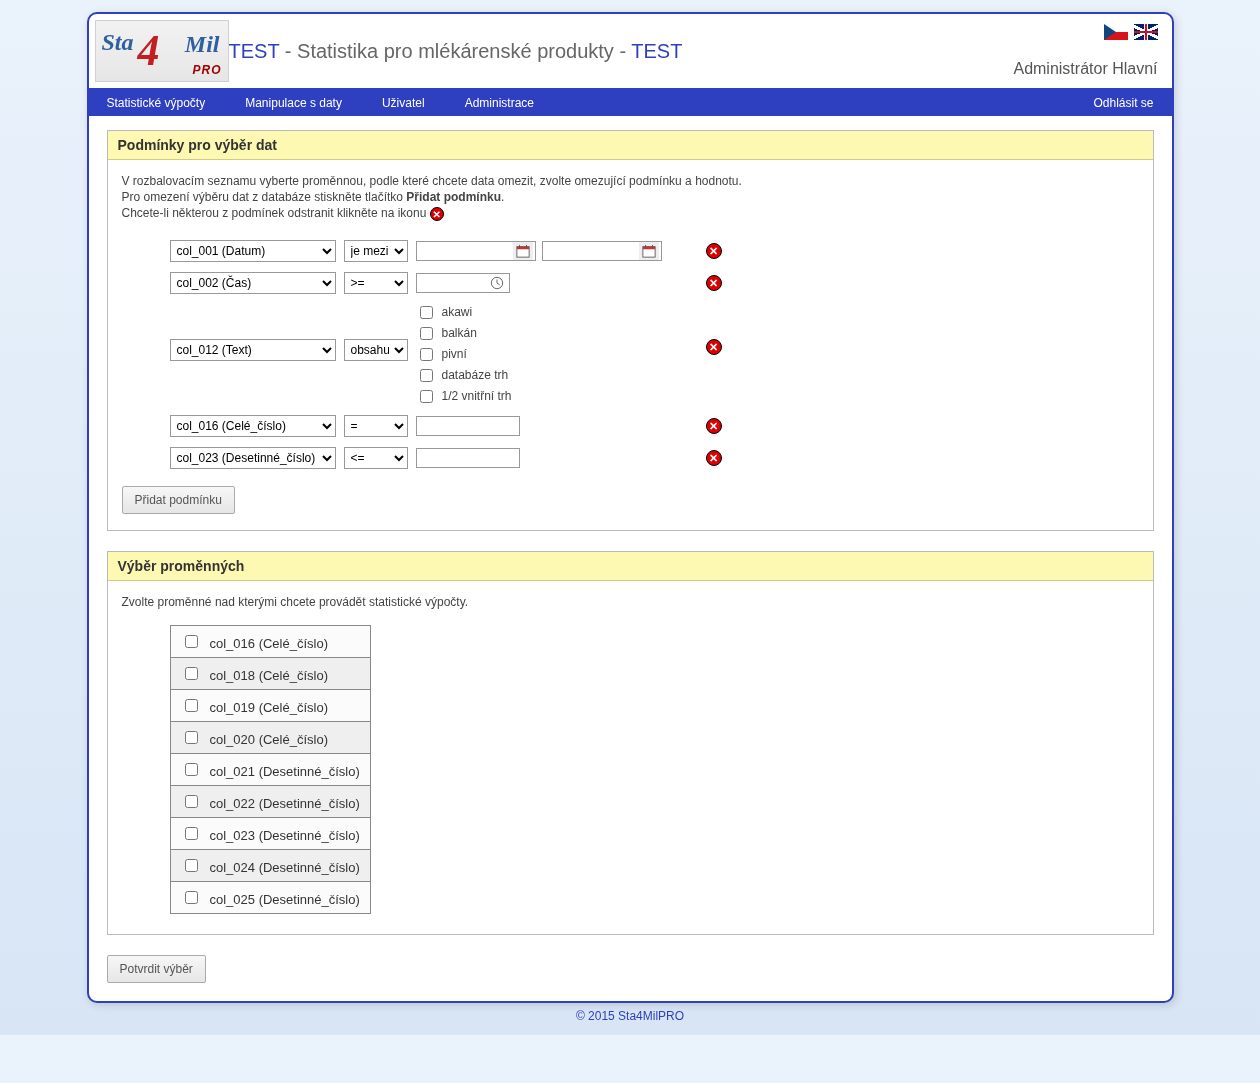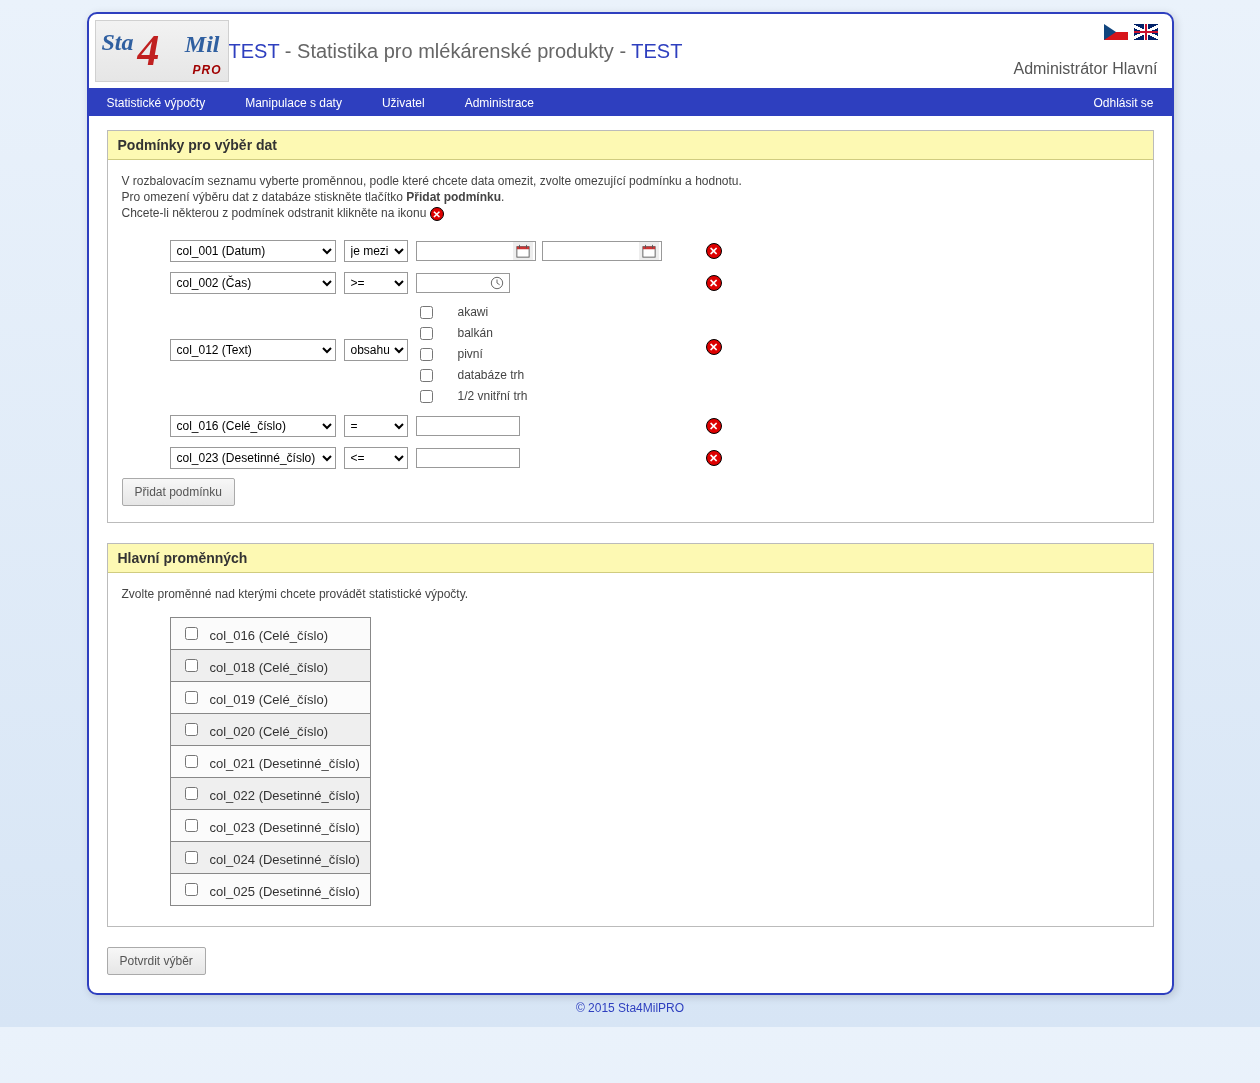--- a/index.html
+++ b/index.html
@@ -95,35 +95,35 @@
     padding: 6px 10px;
     font-weight: bold;
     font-size: 14px;
     color: #333;
   }
   .panel-body { padding: 12px 14px 16px; }
   .intro-line { margin: 2px 0; color:#444;}
   .intro-line .bold { font-weight: bold; }
   .delete-icon-inline { display:inline-block; width:14px; height:14px; vertical-align:middle; border-radius:50%; background:#d00; color:#fff; font-size:10px; line-height:14px; text-align:center; font-weight:bold; border:1px solid #000;}
   .conditions {
-    margin: 18px 0 8px 48px;
+    margin: 18px 0 16px 48px;
   }
   .cond-row {
     display: flex;
     align-items: center;
     gap: 8px;
     margin-bottom: 8px;
     min-height: 24px;
   }
   .cond-row.multi { align-items: flex-start; }
   select.col-sel { width: 166px; height:22px; border:1px solid #999; background:#fff; font-size:12px; padding:2px;}
   select.op-sel { width: 64px; height:22px; border:1px solid #999; background:#fff; font-size:12px; padding:2px;}
   .value-group { display:flex; align-items:center; gap:6px; min-width: 260px;}
   .value-col { display:flex; flex-direction:column; gap:2px; }
-  .checkbox-item { display:flex; align-items:center; gap:22px; font-size:12px; color:#444;}
+  .checkbox-item { display:flex; align-items:center; gap:6px; font-size:12px; color:#444;}
   input.txt { width: 104px; height:20px; border:1px solid #999; padding:2px 4px;}
   .date-wrap { display:flex; align-items:center; border:1px solid #999; height:20px; width:120px; background:#fff;}
   .date-wrap input { border:0; width: 96px; height:18px; padding:0 2px; outline:none;}
   .date-wrap .cal-icon { width:20px; height:18px; background:#eee; display:flex; align-items:center; justify-content:center;}
   .date-wrap .cal-icon svg { width:14px; height:14px;}
   .time-wrap { display:flex; align-items:center; border:1px solid #999; height:20px; width:94px; background:#fff;}
   .time-wrap input { border:0; width: 70px; height:18px; padding:0 2px; outline:none;}
   .time-wrap .clock-icon { width:20px; height:18px; display:flex; align-items:center; justify-content:center;}
   .time-wrap .clock-icon svg { width:14px; height:14px;}
   .delete-btn { width:16px; height:16px; border-radius:50%; background:#d00; color:#fff; font-size:11px; line-height:15px; text-align:center; font-weight:bold; border:1px solid #000; cursor:pointer; margin-left: 22px;}
@@ -322,21 +322,21 @@
           </div>
 
         </div>
 
         <span class="btn">Přidat podmínku</span>
       </div>
     </div>
 
     
     <div class="panel">
-      <div class="panel-header">Hlavní proměnných</div>
+      <div class="panel-header">Výběr proměnných</div>
       <div class="panel-body">
         <div class="intro-line">Zvolte proměnné nad kterými chcete provádět statistické výpočty.</div>
         <table class="var-table">
           <tbody>
               <tr>
                 <td><input type="checkbox" style=""><span>col_016 (Celé_číslo)</span></td>
               </tr>
           <tr>
                 <td><input type="checkbox" style=""><span>col_018 (Celé_číslo)</span></td>
               </tr>

